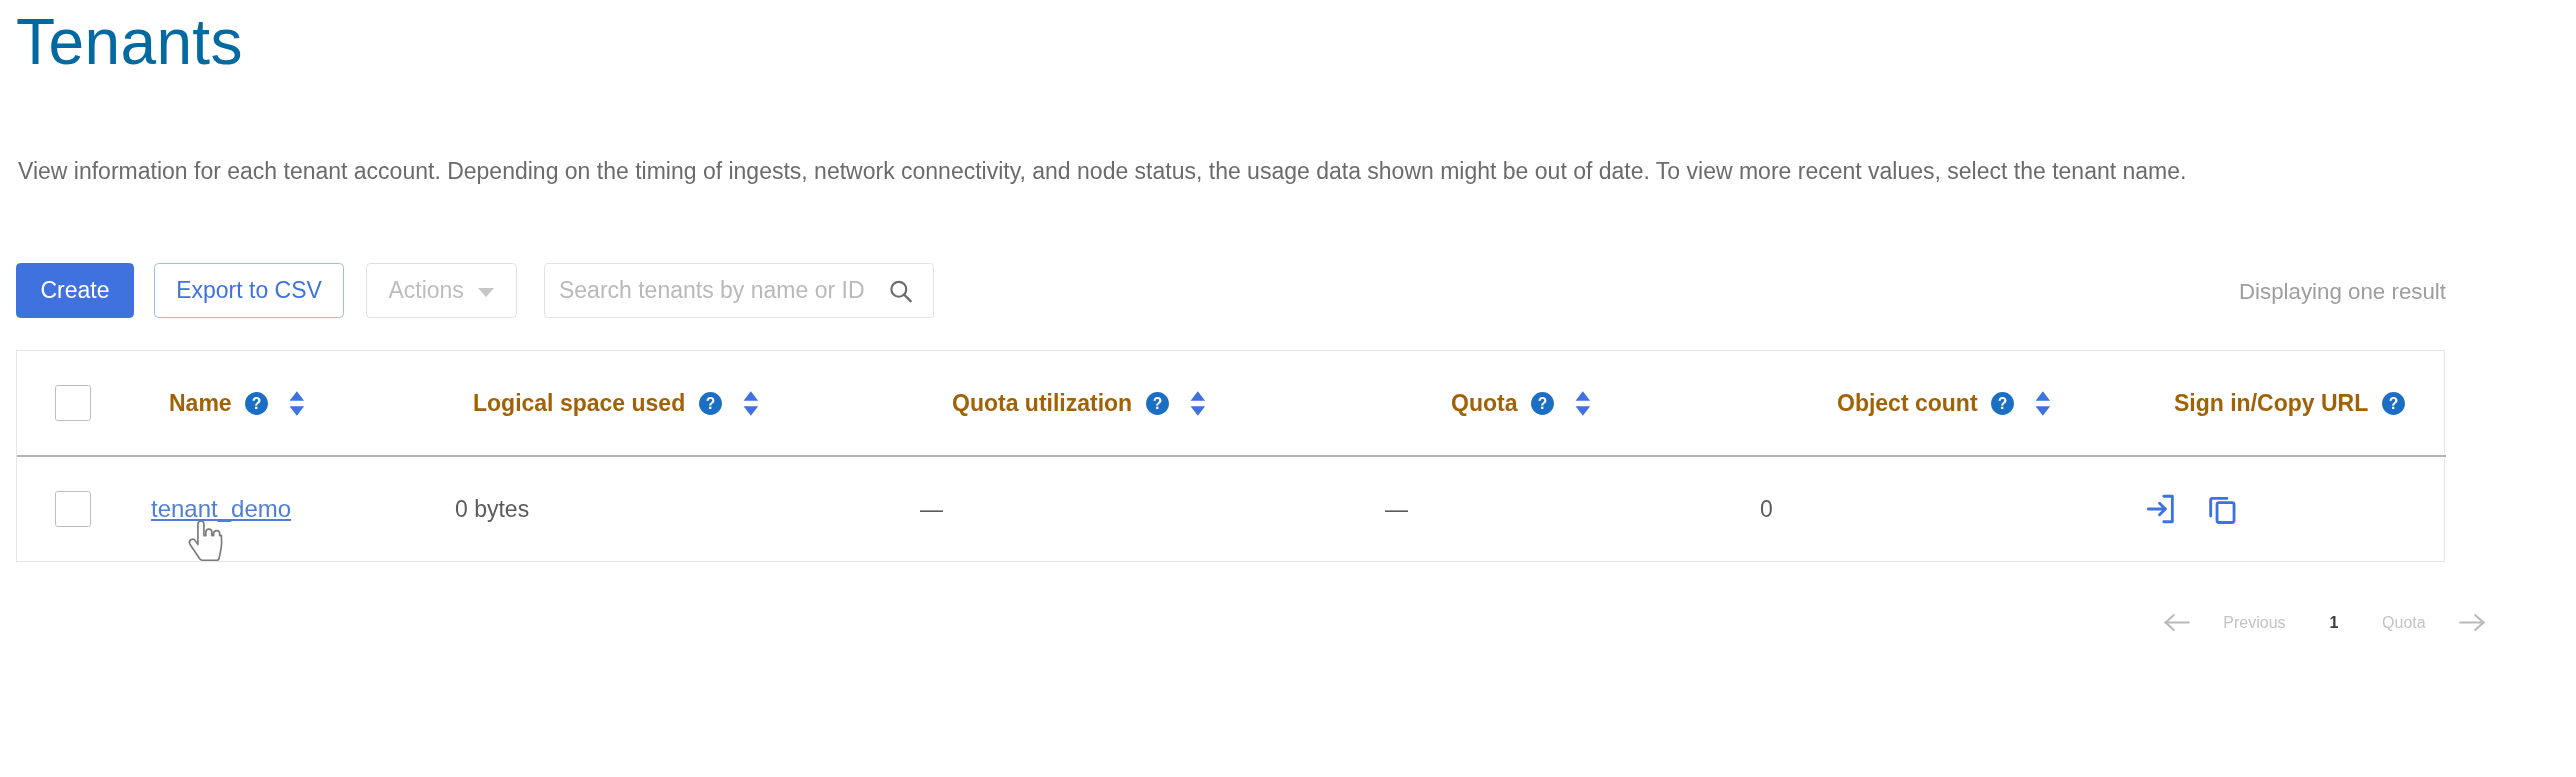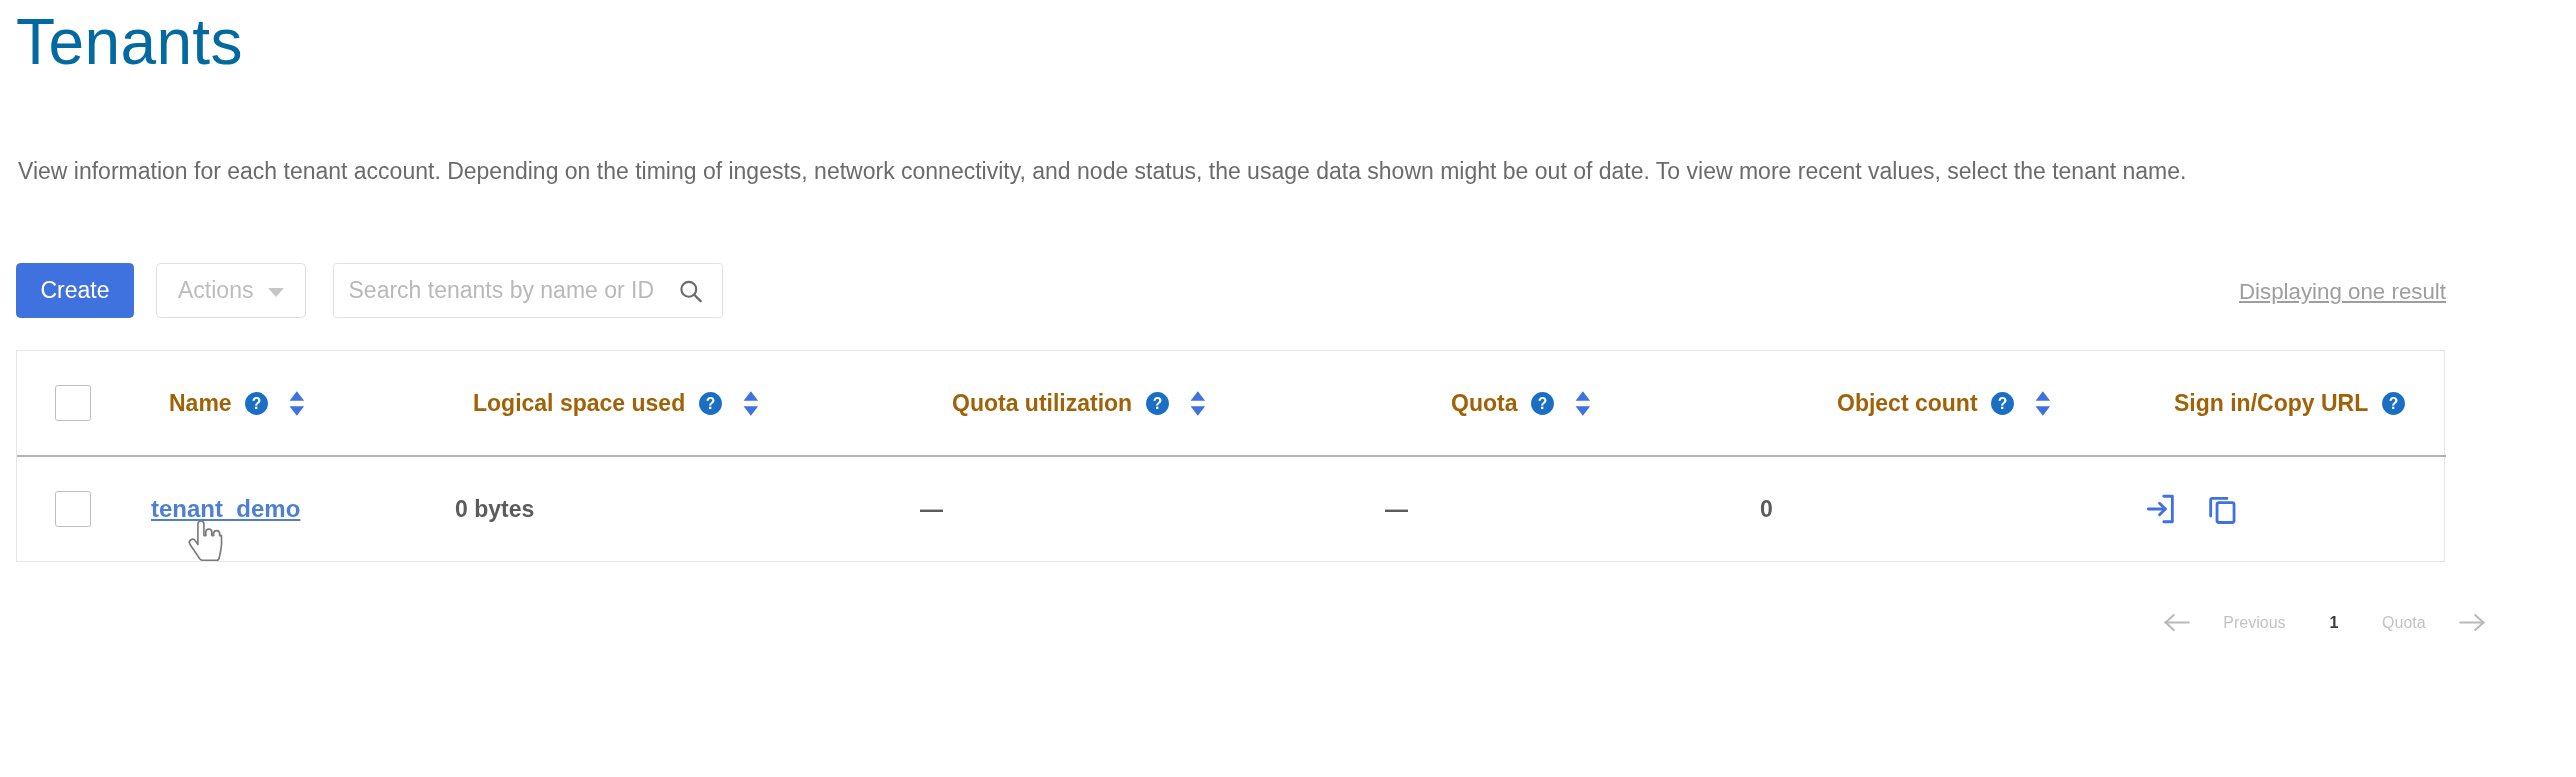--- a/index.html
+++ b/index.html
@@ -132,21 +132,20 @@
     pointer-events: none;
   }
 
   .result-count {
     position: absolute;
     right: 130px;
     top: 279px;
     font-size: 22.3px;
     color: #9e9e9e;
     white-space: nowrap;
-    text-decoration: underline;
   }
 
   
   .table-wrap {
     position: absolute;
     left: 16px;
     top: 350px;
     width: 2429px;
     border: 0.9px solid #e6e6e6;
     box-sizing: border-box;
@@ -164,21 +163,21 @@
     height: 104px;
     font-size: 23px;
     font-weight: bold;
     color: #a16207;
     vertical-align: middle;
     padding: 0;
   }
   table.tenants td {
     height: 104px;
     font-size: 23px;
-    font-weight: 700;
+    font-weight: 400;
     color: #5b5b5b;
     vertical-align: middle;
     padding: 0;
   }
 
   .col-check  { width: 134px; }
   .col-name   { width: 304px; }
   .col-logical{ width: 465px; }
   .col-quotau { width: 465px; }
   .col-quota  { width: 375px; }
@@ -287,20 +286,21 @@
 <body>
 
 <div class="page">
 
   <div class="page-title">Tenants</div>
 
   <div class="page-desc">View information for each tenant account. Depending on the timing of ingests, network connectivity, and node status, the usage data shown might be out of date. To view more recent values, select the tenant name.</div>
 
   <div class="toolbar">
     <div class="btn btn-primary">Create</div>
+    <div class="btn btn-secondary">Export to CSV</div>
     <div class="btn btn-disabled">
       <span>Actions</span>
       <span class="caret-down"></span>
     </div>
     <div class="search-wrap">
       <input class="search-input" type="text" placeholder="Search tenants by name or ID" style="">
       <svg class="search-icon" viewBox="0 0 24 24" fill="none">
         <circle cx="10.5" cy="10.5" r="6.6" stroke="#6b6b6b" stroke-width="1.9"></circle>
         <line x1="15.3" y1="15.3" x2="21" y2="21" stroke="#6b6b6b" stroke-width="2.1" stroke-linecap="round"></line>
       </svg>

